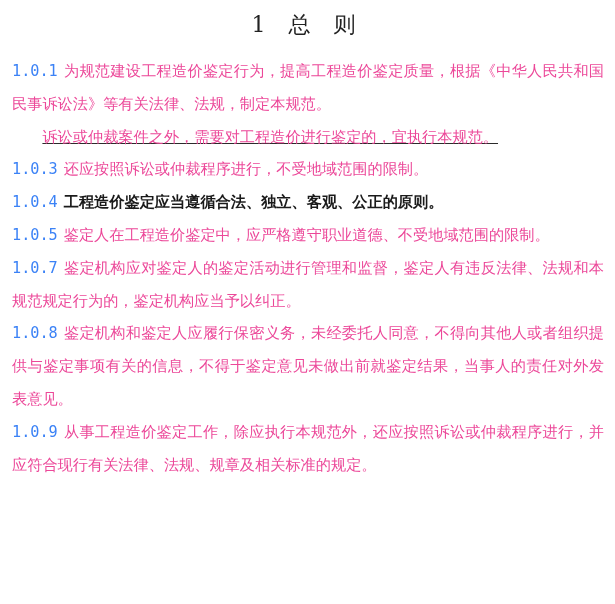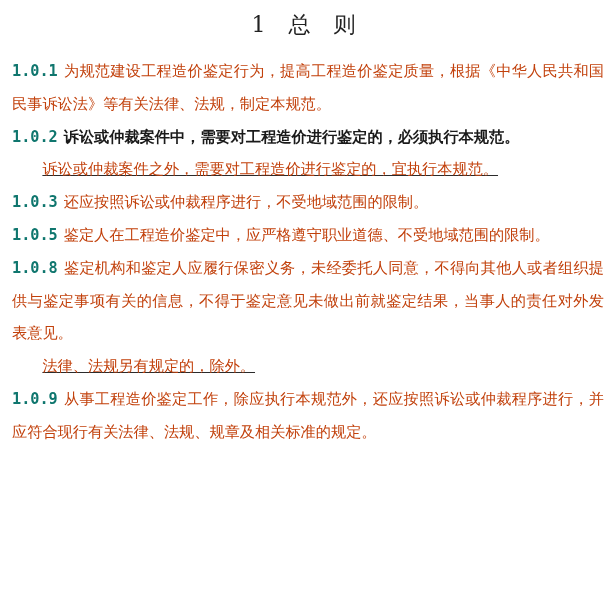--- a/index.html
+++ b/index.html
@@ -12,31 +12,31 @@
     position: absolute; top: 10px; left: 0; width: 615px;
     text-align: center; font-size: 22px; letter-spacing: 8px;
     color: #222; line-height: 30px;
   }
   .content {
     position: absolute; top: 55px; left: 12px; width: 592px;
     font-size: 15.2px; line-height: 32.8px;
   }
   .para { margin: 0; text-align: justify; text-justify: inter-character; }
   .para.indent { text-indent: 2em; text-decoration: underline; }
-  .num { font-family: "DejaVu Sans Mono", "Liberation Mono", monospace; font-weight: bold; margin-right: 6px; color: #0f766e; }
+  .num { font-family: "DejaVu Sans Mono", "Liberation Mono", monospace; font-weight: normal; margin-right: 6px; color: #3b82f6; }
   .para.bold .body { font-weight: bold; color: #1a1a1a; font-family: "DejaVu Sans", "Liberation Sans", sans-serif; }
-  .body { color: #c2410c; }
+  .body { color: #ec4899; }
 </style>
 </head>
 <body>
 
 <div class="title">1 总 则</div>
 
 <div class="content">
   <p class="para"><span class="num">1.0.1</span><span class="body">为规范建设工程造价鉴定行为，提高工程造价鉴定质量，根据《中华人民共和国民事诉讼法》等有关法律、法规，制定本规范。</span></p>
-  <p class="para bold"><span class="num">1.0.2</span><span class="body">诉讼或仲裁案件中，需要对工程造价进行鉴定的，必须执行本规范。</span></p>
   <p class="para indent"><span class="body">诉讼或仲裁案件之外，需要对工程造价进行鉴定的，宜执行本规范。</span></p>
   <p class="para"><span class="num">1.0.3</span><span class="body">还应按照诉讼或仲裁程序进行，不受地域范围的限制。</span></p>
+  <p class="para bold"><span class="num">1.0.4</span><span class="body">工程造价鉴定应当遵循合法、独立、客观、公正的原则。</span></p>
   <p class="para"><span class="num">1.0.5</span><span class="body">鉴定人在工程造价鉴定中，应严格遵守职业道德、不受地域范围的限制。</span></p>
+  <p class="para"><span class="num">1.0.7</span><span class="body">鉴定机构应对鉴定人的鉴定活动进行管理和监督，鉴定人有违反法律、法规和本规范规定行为的，鉴定机构应当予以纠正。</span></p>
   <p class="para"><span class="num">1.0.8</span><span class="body">鉴定机构和鉴定人应履行保密义务，未经委托人同意，不得向其他人或者组织提供与鉴定事项有关的信息，不得于鉴定意见未做出前就鉴定结果，当事人的责任对外发表意见。</span></p>
-  <p class="para indent"><span class="body">法律、法规另有规定的，除外。</span></p>
   <p class="para"><span class="num">1.0.9</span><span class="body">从事工程造价鉴定工作，除应执行本规范外，还应按照诉讼或仲裁程序进行，并应符合现行有关法律、法规、规章及相关标准的规定。</span></p>
 </div>
 
 </body></html>

